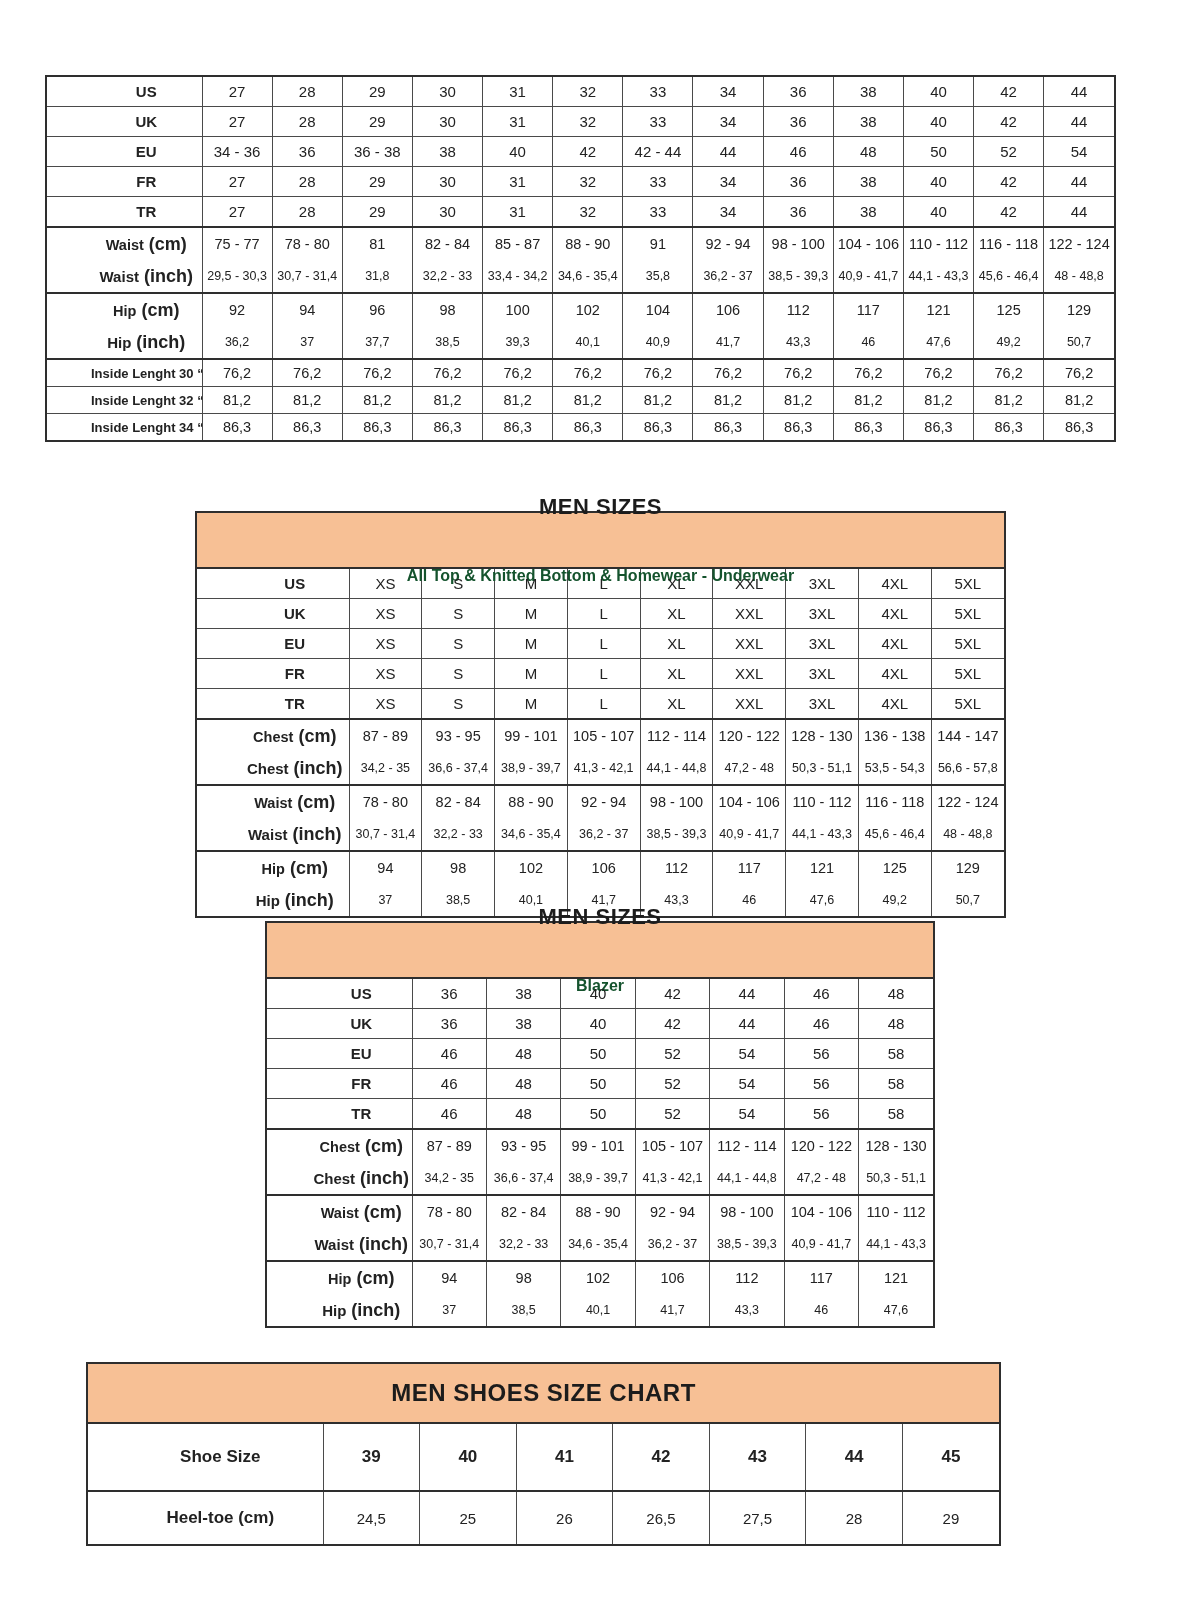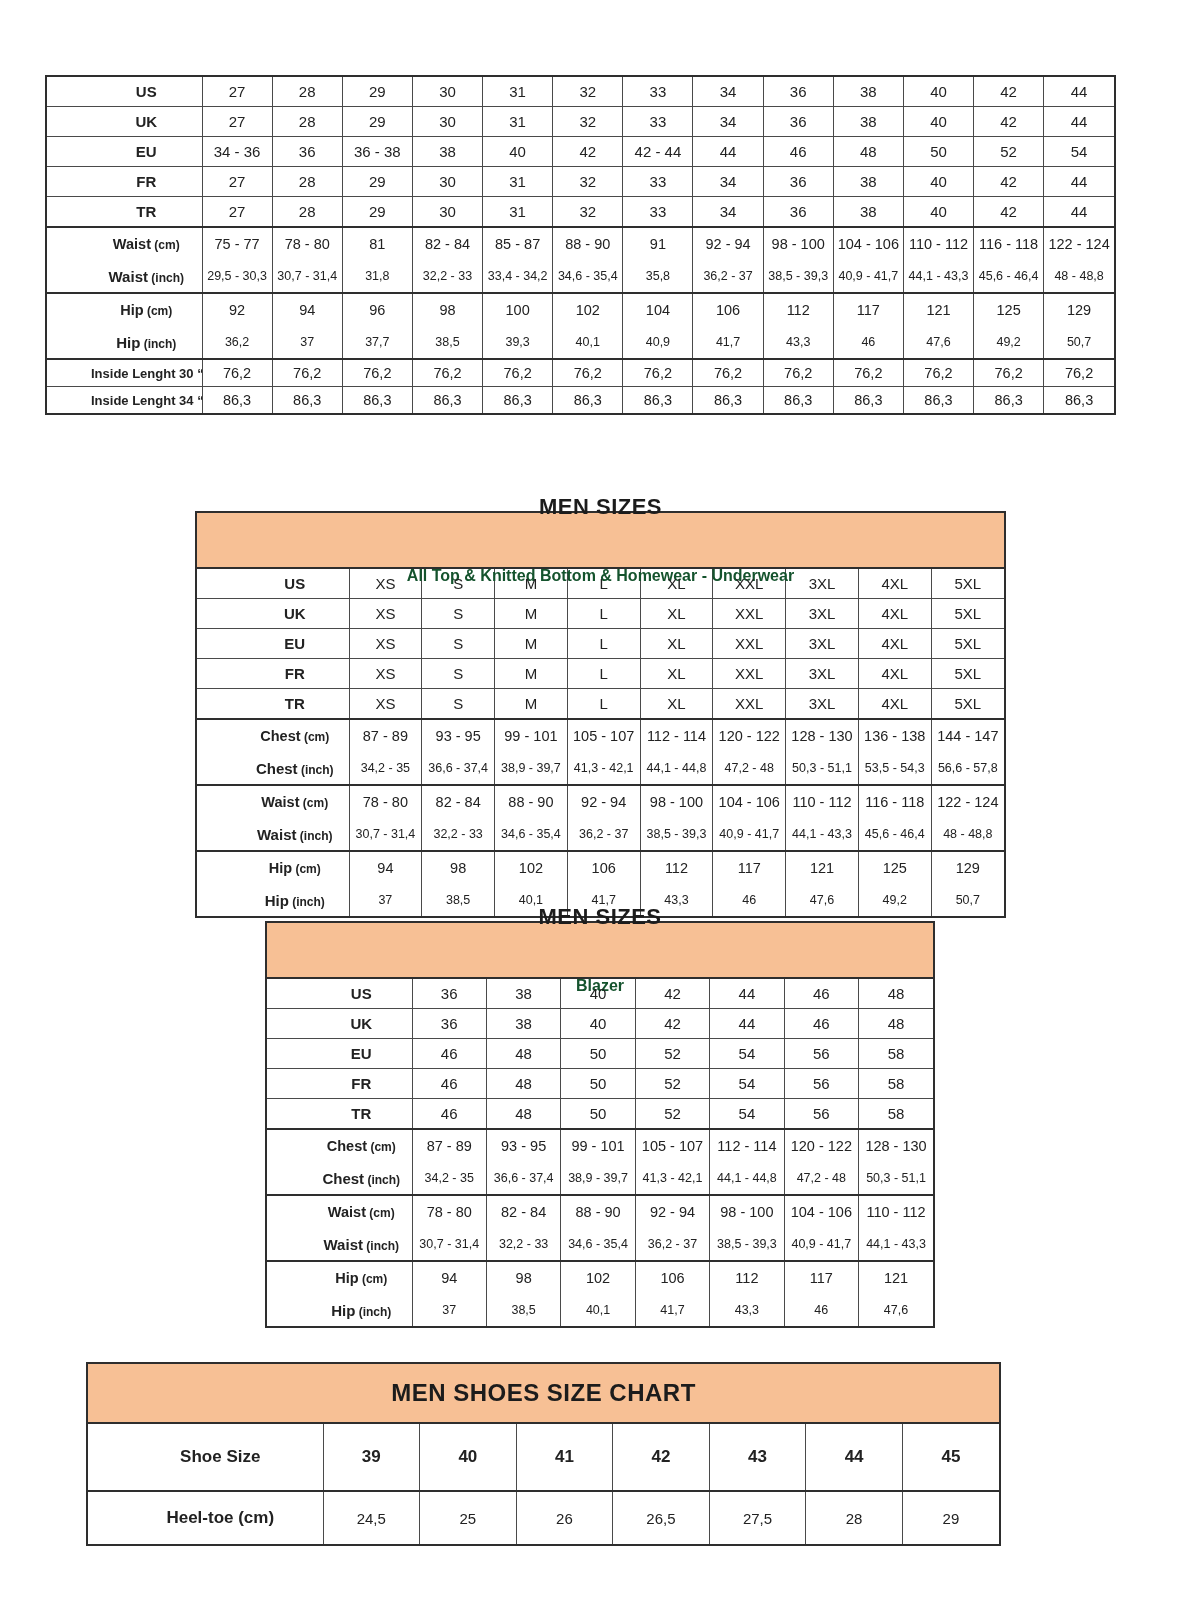--- a/index.html
+++ b/index.html
@@ -28,21 +28,21 @@
                 overflow:hidden;}
   table.grid td:first-child{border-left:none;padding-left:44px;}
   tr.first td{border-top:none;}
   tr.group-start td{border-top:2px solid #2e2e2e;}
   tr.no-top td{border-top:none;}
 
   #t0 col.label{width:155px;} #t1 col.label{width:152px;}
   #t2 col.label{width:145px;} #t3 col.label{width:235px;}
 
   td.label-cell{text-align:left;padding-left:12px;font-weight:bold;font-size:15px;}
-  .lbl-unit{font-size:12px;font-weight:bold;text-align:right;}
+  .lbl-unit{font-size:18px;font-weight:bold;text-align:right;}
 
   tr.r-size td{height:29px;font-size:15px;}
   tr.r-cm td{height:32px;font-size:14.5px;}
   tr.r-inch td{height:32px;font-size:12.5px;}
   tr.r-inch td.label-cell{font-size:15px;}
   tr.r-single td{height:26px;font-size:14.5px;}
   tr.r-single td.label-cell{font-size:13px;}
 
   #t3 td.label-cell{font-size:17px;padding-left:30px;}
   tr.r-shoe td{height:66px;font-size:17px;font-weight:bold;}
@@ -212,20 +212,36 @@
             <td class="val-cell">76,2</td>
             <td class="val-cell">76,2</td>
             <td class="val-cell">76,2</td>
             <td class="val-cell">76,2</td>
             <td class="val-cell">76,2</td>
             <td class="val-cell">76,2</td>
             <td class="val-cell">76,2</td>
             <td class="val-cell">76,2</td>
             <td class="val-cell">76,2</td>
             <td class="val-cell">76,2</td>
+          </tr>
+          <tr class="r-single">
+            <td class="label-cell"><span class="lbl-main">Inside Lenght 32 “</span></td>
+            <td class="val-cell">81,2</td>
+            <td class="val-cell">81,2</td>
+            <td class="val-cell">81,2</td>
+            <td class="val-cell">81,2</td>
+            <td class="val-cell">81,2</td>
+            <td class="val-cell">81,2</td>
+            <td class="val-cell">81,2</td>
+            <td class="val-cell">81,2</td>
+            <td class="val-cell">81,2</td>
+            <td class="val-cell">81,2</td>
+            <td class="val-cell">81,2</td>
+            <td class="val-cell">81,2</td>
+            <td class="val-cell">81,2</td>
           </tr>
           <tr class="r-single">
             <td class="label-cell"><span class="lbl-main">Inside Lenght 34 “</span></td>
             <td class="val-cell">86,3</td>
             <td class="val-cell">86,3</td>
             <td class="val-cell">86,3</td>
             <td class="val-cell">86,3</td>
             <td class="val-cell">86,3</td>
             <td class="val-cell">86,3</td>
             <td class="val-cell">86,3</td>

